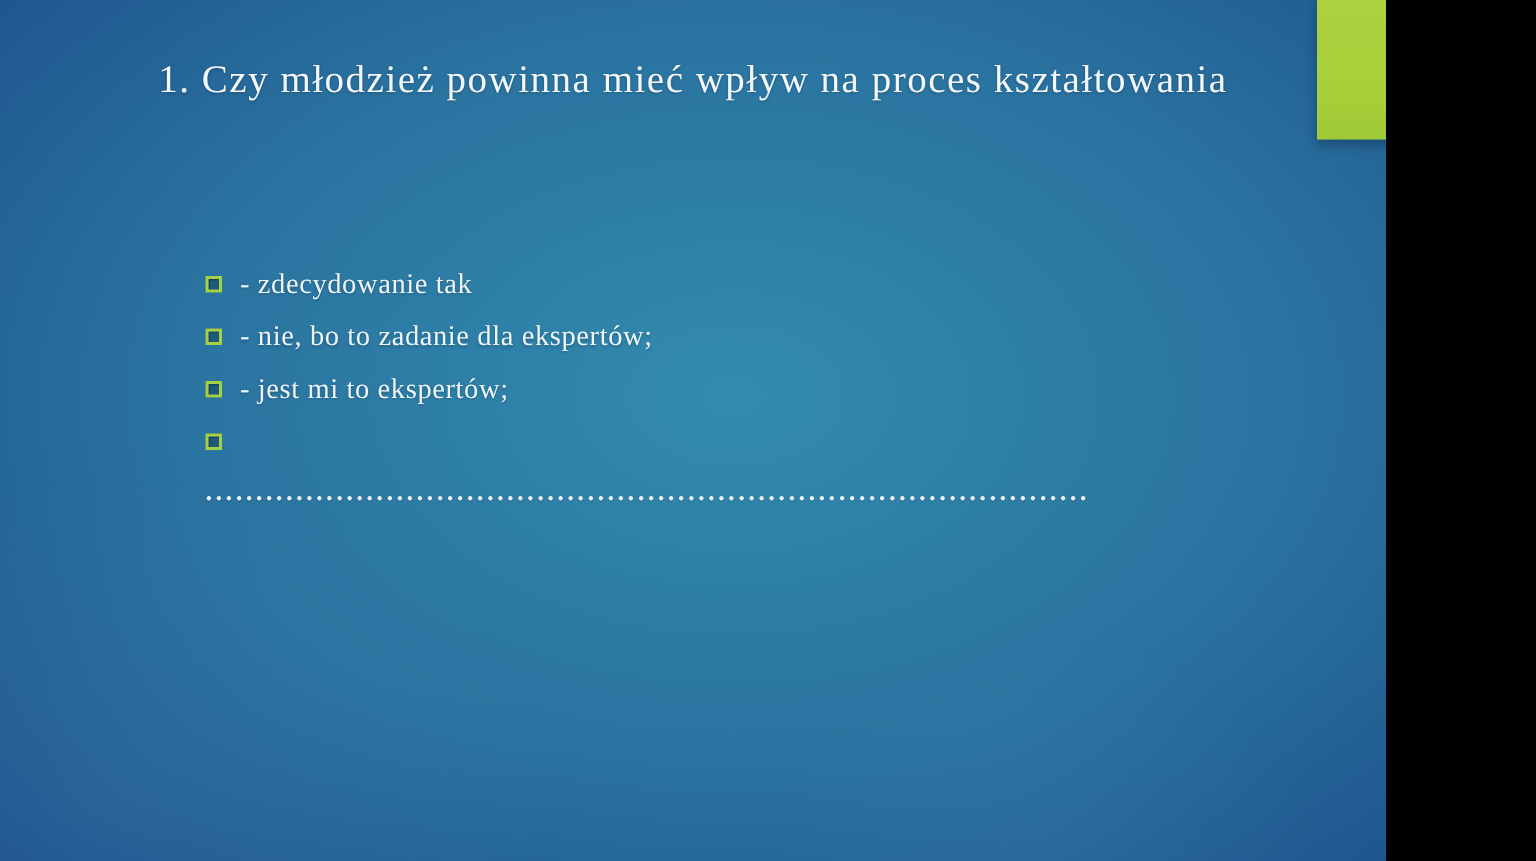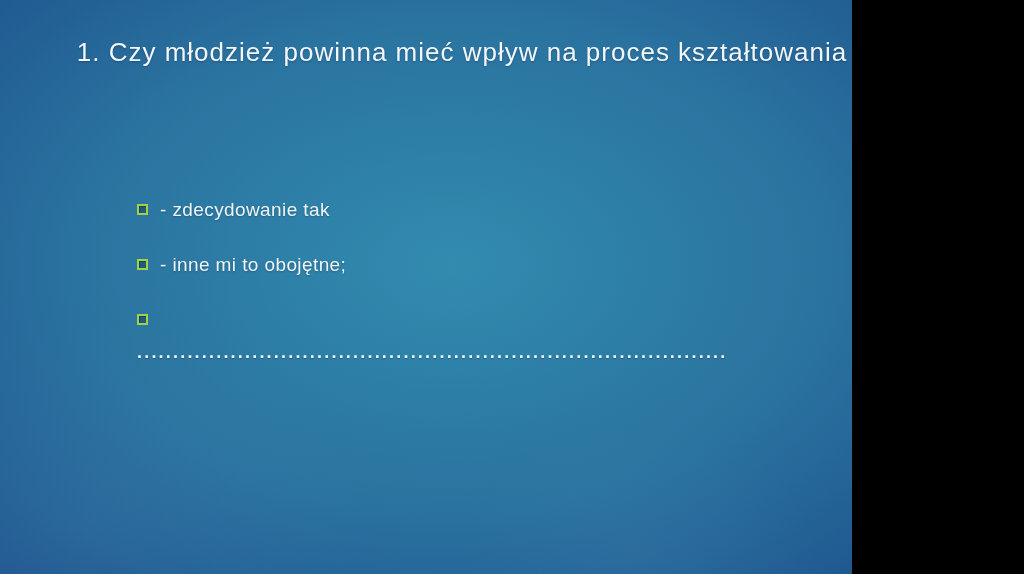--- a/index.html
+++ b/index.html
@@ -2,24 +2,24 @@
 <html><head>
 <meta charset="utf-8">
 <style>
   html, body {
     margin: 0;
     padding: 0;
     background: #000;
   }
   .slide {
     position: relative;
-    width: 852px;
+    width: 924px;
     height: 574px;
     overflow: hidden;
-    font-family: Liberation Sans, sans-serif;
+    font-family: Liberation Serif, serif;
     background:
       radial-gradient(ellipse 420px 300px at 9% 92%, rgba(110,170,210,0.10), rgba(110,170,210,0) 70%),
       radial-gradient(ellipse 260px 200px at 75% 98%, rgba(110,170,210,0.08), rgba(110,170,210,0) 70%),
       radial-gradient(ellipse 980px 640px at 53% 46%,
         #338bb0 0%,
         #2e81a8 16%,
         #2a73a0 38%,
         #225e93 58%,
         #1a4b88 76%,
         #163e80 90%,
@@ -50,21 +50,20 @@
   .content {
     position: absolute;
     left: 137px;
     top: 172px;
     width: 600px;
   }
   .bullet-row {
     display: flex;
     align-items: center;
     height: 35px;
-    margin-top: 20px;
   }
   .bullet-square {
     flex: 0 0 auto;
     width: 7px;
     height: 7px;
     border: 2px solid #a4d043;
     background: rgba(10, 40, 60, 0.35);
     box-shadow: inset 1px 1px 0 rgba(0,0,0,0.25);
     margin-right: 12px;
   }
@@ -99,24 +98,28 @@
     <div>1. Czy młodzież powinna mieć wpływ na proces kształtowania</div>
   </div>
 
   <div class="content">
 
     <div class="bullet-row">
       <span class="bullet-square"></span>
       <span class="bullet-text">- zdecydowanie tak</span>
     </div>
 
+    <div class="bullet-row">
+      <span class="bullet-square"></span>
+      <span class="bullet-text">- nie, bo to zadanie dla ekspertów;</span>
+    </div>
 
     <div class="bullet-row">
       <span class="bullet-square"></span>
-      <span class="bullet-text">- inne mi to obojętne;</span>
+      <span class="bullet-text">- jest mi to ekspertów;</span>
     </div>
 
     <div class="bullet-row">
       <span class="bullet-square"></span>
     </div>
 
     <div class="dots-line">.............................................................................................................</div>
 
   </div>
 

